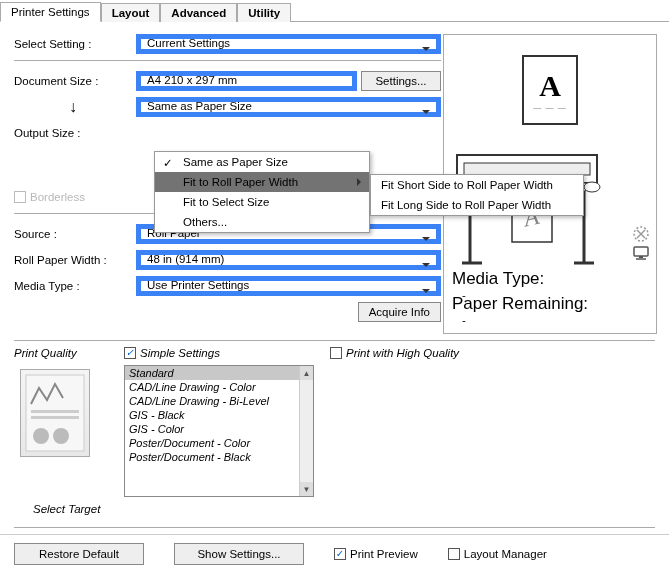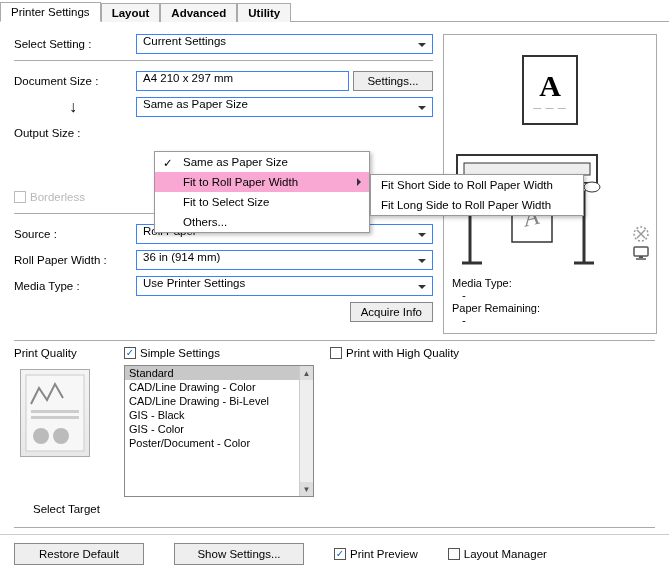--- a/index.html
+++ b/index.html
@@ -33,38 +33,38 @@
   }
   .tab.active {
     background: #fff;
     border-bottom: 1px solid #fff;
     font-weight: 400;
     z-index: 2;
   }
   .content {
     display: flex;
     padding: 12px 12px 4px 14px;
-    gap: 10px;
+    gap: 2px;
   }
   .left-col { flex: 1; }
   .right-col { width: 214px; }
   .row {
     display: grid;
     grid-template-columns: 118px 1fr auto;
     align-items: center;
     margin-bottom: 6px;
     min-height: 20px;
     gap: 4px;
   }
   .row-label { }
   .dropdown {
-    border: 1px solid #3b82f6;
+    border: 5px solid #3b82f6;
     height: 20px;
     display: flex;
-    align-items: flex-start;
+    align-items: flex-end;
     padding: 0 6px;
     position: relative;
     background: #fff;
   }
   .dropdown::after {
     content: "";
     position: absolute;
     right: 6px;
     top: 8px;
     width: 0; height: 0;
@@ -145,39 +145,39 @@
   }
   .net-badge {
     position: absolute;
     right: 6px;
     top: 190px;
     display:flex;
     flex-direction:column;
     align-items:center;
     gap:3px;
   }
-  .info-line { margin-top: 4px; font-size: 11px; padding-left:8px;}
+  .info-line { margin-top: 4px; font-size: 17px; padding-left:8px;}
   .info-value { padding-left: 18px; }
 
   
   .menu {
     position: absolute;
     background: #fff;
     border: 1px solid #999;
     box-shadow: 2px 2px 4px rgba(0,0,0,0.25);
     z-index: 50;
     font-size: 11.5px;
   }
   .menu-item {
     padding: 4px 28px 4px 28px;
     position: relative;
     white-space: nowrap;
     cursor: default;
   }
-  .menu-item.hl { background: #f9a8d4; }
+  .menu-item.hl { background: #737373; }
   .menu-item .tick {
     position: absolute;
     left: 8px;
     top: 4px;
   }
   .menu-item .sub-arrow {
     position: absolute;
     right: 8px;
     top: 6px;
     width:0;height:0;
@@ -187,20 +187,21 @@
   }
   .menu1 { left: 154px; top: 151px; width: 216px; }
   .menu2 { left: 370px; top: 174px; width: 214px; }
   .menu2 .menu-item { padding-left: 10px;}
   .quality-section {
     padding: 2px 14px 6px 14px;
     display: grid;
     grid-template-columns: 104px 200px 1fr;
     gap: 6px;
     align-items: start;
+    font-style: italic;
   }
   .target-label { grid-column:1; margin-left:19px;}
   .listbox {
     border: 1px solid #888;
     width: 190px;
     height: 132px;
     overflow: hidden;
     position: relative;
     font-size: 11px;
     background:#fff;
@@ -288,21 +289,21 @@
     <hr class="sep">
     <div class="row">
       <div class="row-label">Source :</div>
       <div class="dropdown" style="grid-column:2/4">
           <span>Roll Paper</span>
         </div>
     </div>
     <div class="row">
       <div class="row-label">Roll Paper Width :</div>
       <div class="dropdown" style="grid-column:2/4">
-          <span>36 in (914 mm)</span>
+          <span>48 in (914 mm)</span>
         </div>
     </div>
     <div class="row">
       <div class="row-label">Media Type :</div>
       <div class="dropdown" style="grid-column:2/4">
           <span>Use Printer Settings</span>
         </div>
     </div>
     <div class="row">
       <div></div>
@@ -368,20 +369,21 @@
 
   <div class="target-label">Select Target</div>
   <div class="listbox" style="grid-row:2; grid-column:2;">
     <div id="lb-items">
         <div class="lb-item sel">Standard</div>
         <div class="lb-item">CAD/Line Drawing - Color</div>
         <div class="lb-item">CAD/Line Drawing - Bi-Level</div>
         <div class="lb-item">GIS - Black</div>
         <div class="lb-item">GIS - Color</div>
         <div class="lb-item">Poster/Document - Color</div>
+        <div class="lb-item">Poster/Document - Black</div>
       </div>
     <div class="scrollbar">
       <div class="arrow">▲</div>
       <div style="flex:1"></div>
       <div class="arrow" style="position:absolute;bottom:0;width:100%;">▼</div>
     </div>
   </div>
 
   <div class="thumb-img">
     <svg width="60" height="78" viewBox="0 0 60 78">

